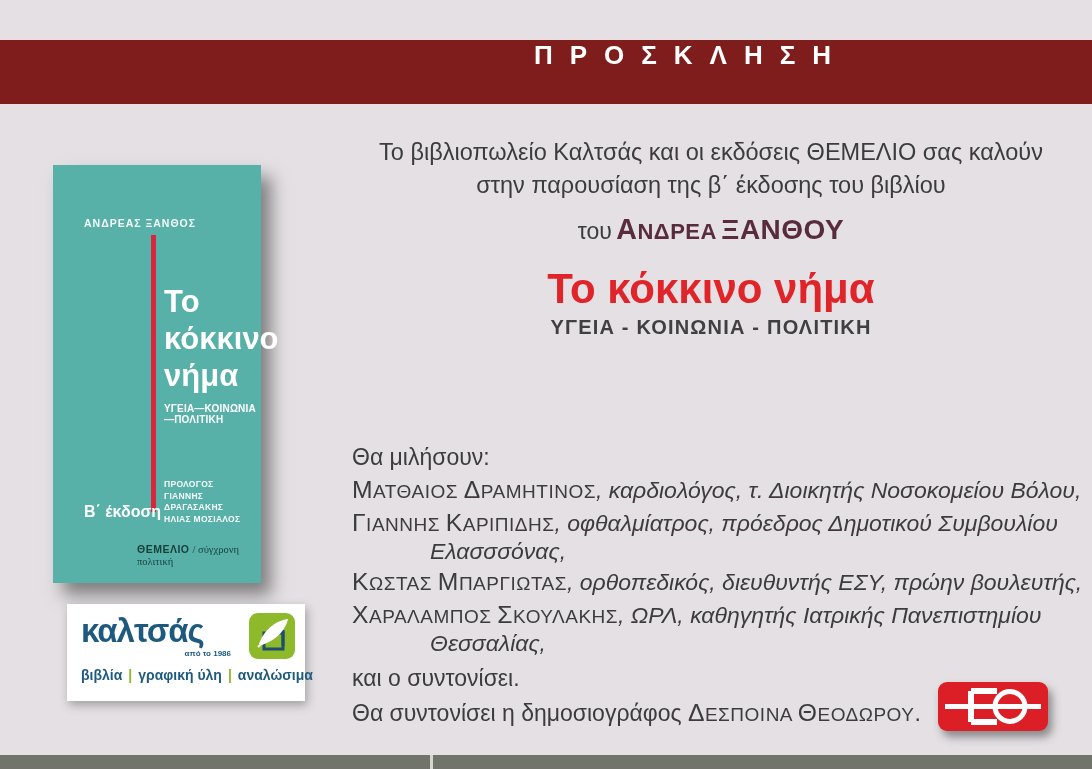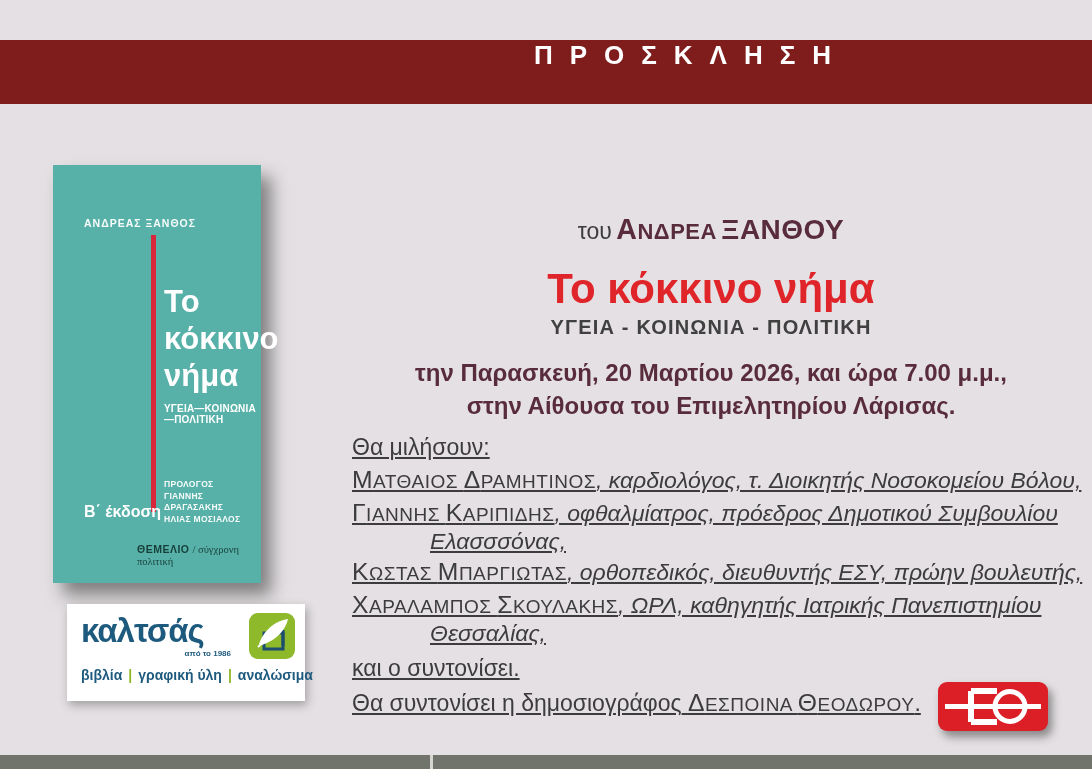--- a/index.html
+++ b/index.html
@@ -51,21 +51,21 @@
   
   .content{position:absolute;left:330px;top:0;width:762px;height:769px;}
   .intro{position:absolute;top:136px;width:100%;text-align:center;color:#3c3c3e;font-size:23.5px;line-height:33px;}
   .author-line{position:absolute;top:212px;width:100%;text-align:center;color:#592c3c;line-height:34px;}
   .author-line .prefix{color:#3c3c3e;font-size:23px;font-weight:normal;}
   .afirst{font-size:22px;font-weight:bold;letter-spacing:.5px;}
   .alast{font-size:28px;font-weight:bold;letter-spacing:.5px;}
   .big-title{position:absolute;top:266px;width:100%;text-align:center;color:#e0252a;font-size:42px;font-weight:bold;line-height:46px;}
   .big-subtitle{position:absolute;top:316px;width:100%;text-align:center;color:#404040;font-size:20px;font-weight:bold;letter-spacing:1.2px;}
   .datetime{position:absolute;top:356px;width:100%;text-align:center;color:#592c3c;font-size:24px;font-weight:bold;line-height:33px;}
-  .speakers{position:absolute;top:434px;left:0;width:740px;padding-left:22px;box-sizing:content-box;color:#3c3c3e;font-size:23px;line-height:26px;text-decoration:underline;}
+  .speakers{position:absolute;top:444px;left:0;width:740px;padding-left:22px;box-sizing:content-box;color:#3c3c3e;font-size:23px;line-height:26px;}
   .sp-heading{margin-bottom:7px;}
   .speaker{padding-left:78px;text-indent:-78px;margin-bottom:5px;}
   .name{font-size:19px;letter-spacing:.5px;}
   .sc .ci{font-size:1.3em;}
   .role{font-style:italic;}
   .closing{margin-top:9px;}
   .moderator{margin-top:9px;}
   .moderator .mod-name{font-size:19px;letter-spacing:.5px;}
 
   
@@ -119,34 +119,34 @@
           <path d="M9 34 L 21 23" stroke="#ffffff" stroke-width="2" fill="none"></path>
         </svg>
       </div>
     </div>
     <div class="k-services">
       <span>βιβλία</span><span class="k-sep">|</span><span>γραφική ύλη</span><span class="k-sep">|</span><span>αναλώσιμα</span>
     </div>
   </div>
 
   <div class="content">
+    <div class="intro">
+      <div>Το βιβλιοπωλείο Καλτσάς και οι εκδόσεις ΘΕΜΕΛΙΟ σας καλούν</div>
+      <div>στην παρουσίαση της β΄ έκδοσης του βιβλίου</div>
+    </div>
 
     <div class="author-line">
       <span class="prefix">του</span>
       <span class="afirst sc"><span class="ci">Α</span>ΝΔΡΕΑ</span>
       <span class="alast">ΞΑΝΘΟΥ</span>
     </div>
 
     <div class="big-title">Το κόκκινο νήμα</div>
     <div class="big-subtitle">ΥΓΕΙΑ - ΚΟΙΝΩΝΙΑ - ΠΟΛΙΤΙΚΗ</div>
 
-    <div class="datetime">
-      <div>την Παρασκευή, 20 Μαρτίου 2026, και ώρα 7.00 μ.μ.,</div>
-      <div>στην Αίθουσα του Επιμελητηρίου Λάρισας.</div>
-    </div>
 
     <div class="speakers">
       <div class="sp-heading">Θα μιλήσουν:</div>
 
       <div class="speaker"><span class="sc name"><span class="ci">Μ</span>ΑΤΘΑΙΟΣ <span class="ci">Δ</span>ΡΑΜΗΤΙΝΟΣ</span><span class="role">, καρδιολόγος, τ. Διοικητής Νοσοκομείου Βόλου,</span></div>
       <div class="speaker"><span class="sc name"><span class="ci">Γ</span>ΙΑΝΝΗΣ <span class="ci">Κ</span>ΑΡΙΠΙΔΗΣ</span><span class="role">, οφθαλμίατρος, πρόεδρος Δημοτικού Συμβουλίου Ελασσσόνας,</span></div>
       <div class="speaker"><span class="sc name"><span class="ci">Κ</span>ΩΣΤΑΣ <span class="ci">Μ</span>ΠΑΡΓΙΩΤΑΣ</span><span class="role">, ορθοπεδικός, διευθυντής ΕΣΥ, πρώην βουλευτής,</span></div>
       <div class="speaker"><span class="sc name"><span class="ci">Χ</span>ΑΡΑΛΑΜΠΟΣ <span class="ci">Σ</span>ΚΟΥΛΑΚΗΣ</span><span class="role">, ΩΡΛ, καθηγητής Ιατρικής Πανεπιστημίου Θεσσαλίας,</span></div>
 
       <div class="closing">και ο συντονίσει.</div>

